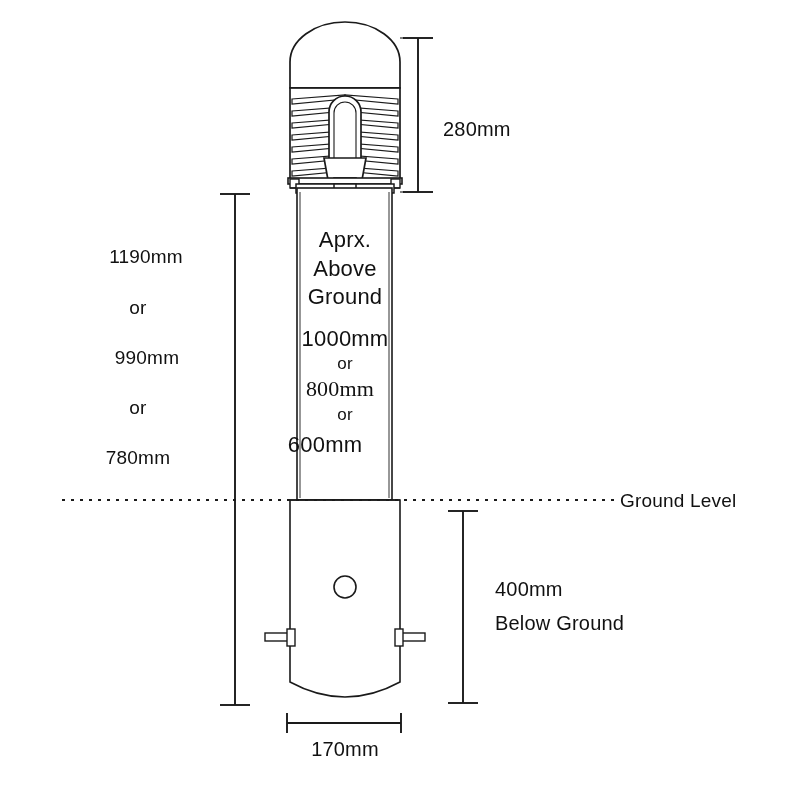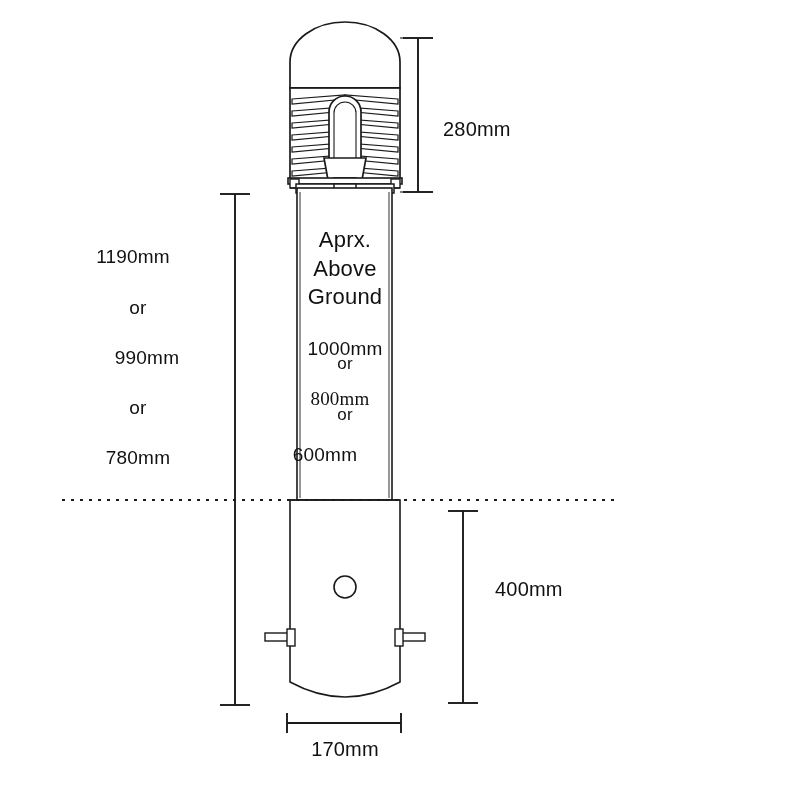--- a/index.html
+++ b/index.html
@@ -44,22 +44,21 @@
   .t-dim {
     font-size: 20px;
   }
   .t-side {
     font-size: 19px;
   }
   .t-col-word {
     font-size: 22px;
   }
   .t-col-num {
-    font-size: 19px;
-    margin-top: 12px;
+    font-size: 22px;
   }
   .t-col-or {
     font-size: 17px;
   }
   .t-ground {
     font-size: 19px;
   }
 </style>
 </head>
 <body>
@@ -173,34 +172,36 @@
         <line x1="287" y1="723" x2="401" y2="723" stroke-width="1.9"></line>
         <line x1="287" y1="713" x2="287" y2="733" stroke-width="1.9"></line>
         <line x1="401" y1="713" x2="401" y2="733" stroke-width="1.9"></line>
       </g>
 
     </g>
   </svg>
 
   <div class="lbl t-dim" style="left:443px; top:118px;">280mm</div>
 
-  <div class="lbl t-side lbl-center" style="left:133px; top:246px;">1190mm</div>
+  <div class="lbl t-side lbl-center" style="left:146px; top:246px;">1190mm</div>
   <div class="lbl t-side lbl-center" style="left:138px; top:297px;">or</div>
   <div class="lbl t-side lbl-center" style="left:147px; top:347px;">990mm</div>
   <div class="lbl t-side lbl-center" style="left:138px; top:397px;">or</div>
   <div class="lbl t-side lbl-center" style="left:138px; top:447px;">780mm</div>
 
   <div class="lbl t-col-word lbl-center" style="left:345px; top:227px;">Aprx.</div>
   <div class="lbl t-col-word lbl-center" style="left:345px; top:256px;">Above</div>
   <div class="lbl t-col-word lbl-center" style="left:345px; top:284px;">Ground</div>
 
   <div class="lbl t-col-num lbl-center" style="left:345px; top:326px;">1000mm</div>
   <div class="lbl t-col-or lbl-center" style="left:345px; top:354px;">or</div>
   <div class="lbl t-col-num lbl-center" style="left:340px; top:376px;font-family:Liberation Serif, serif;">800mm</div>
   <div class="lbl t-col-or lbl-center" style="left:345px; top:405px;">or</div>
   <div class="lbl t-col-num lbl-center" style="left:325px; top:432px;">600mm</div>
 
+  <div class="lbl t-ground" style="left:620px; top:490px;">Ground Level</div>
 
   <div class="lbl t-dim" style="left:495px; top:578px;">400mm</div>
+  <div class="lbl t-dim" style="left:495px; top:612px;">Below Ground</div>
 
   <div class="lbl t-dim lbl-center" style="left:345px; top:738px;">170mm</div>
 
 </div>
 
 </body></html>

